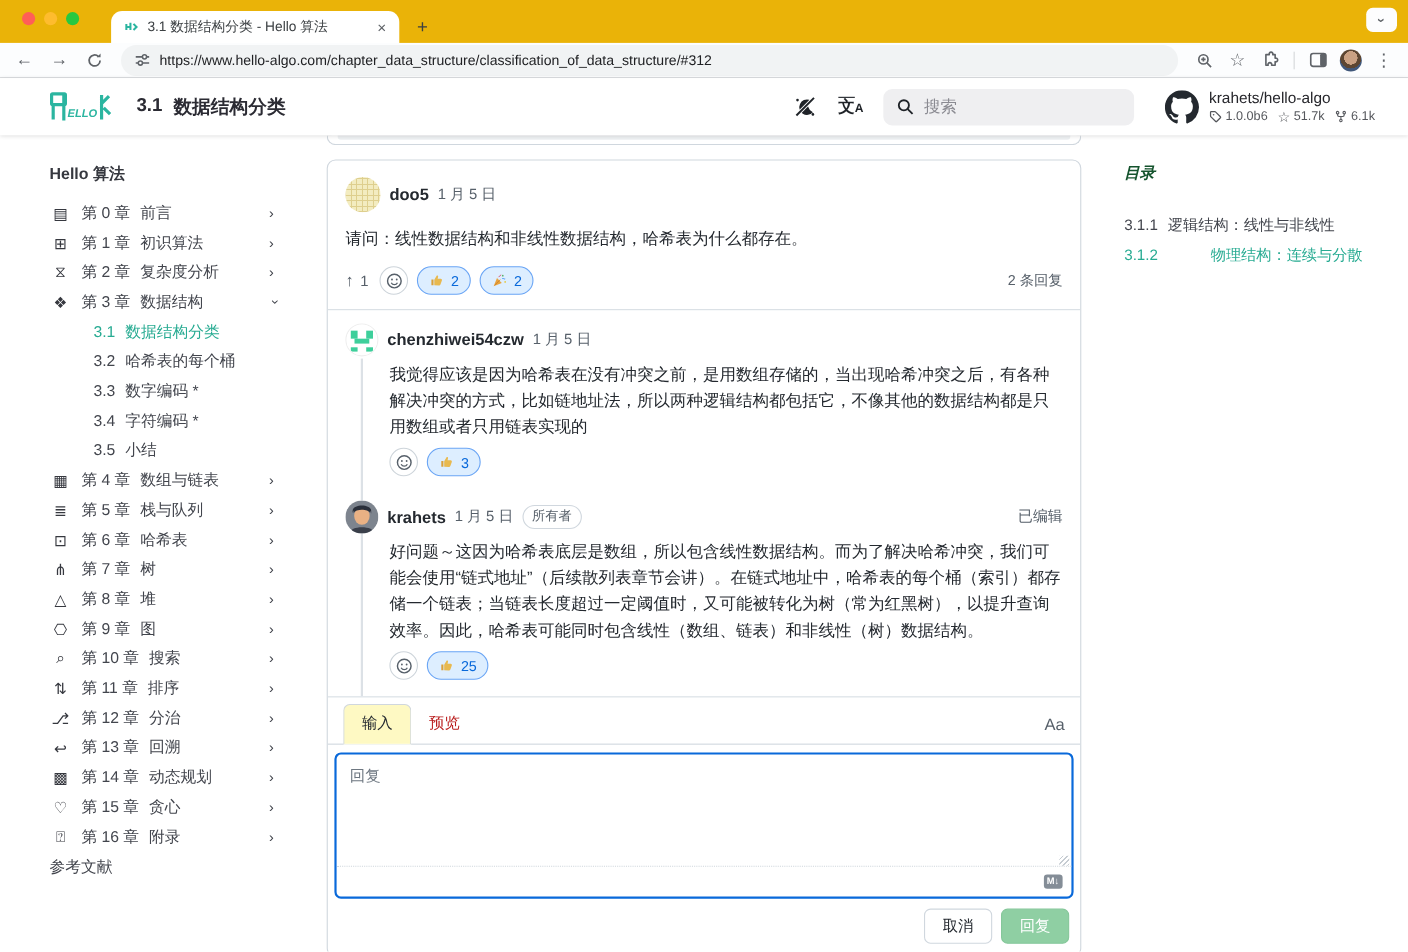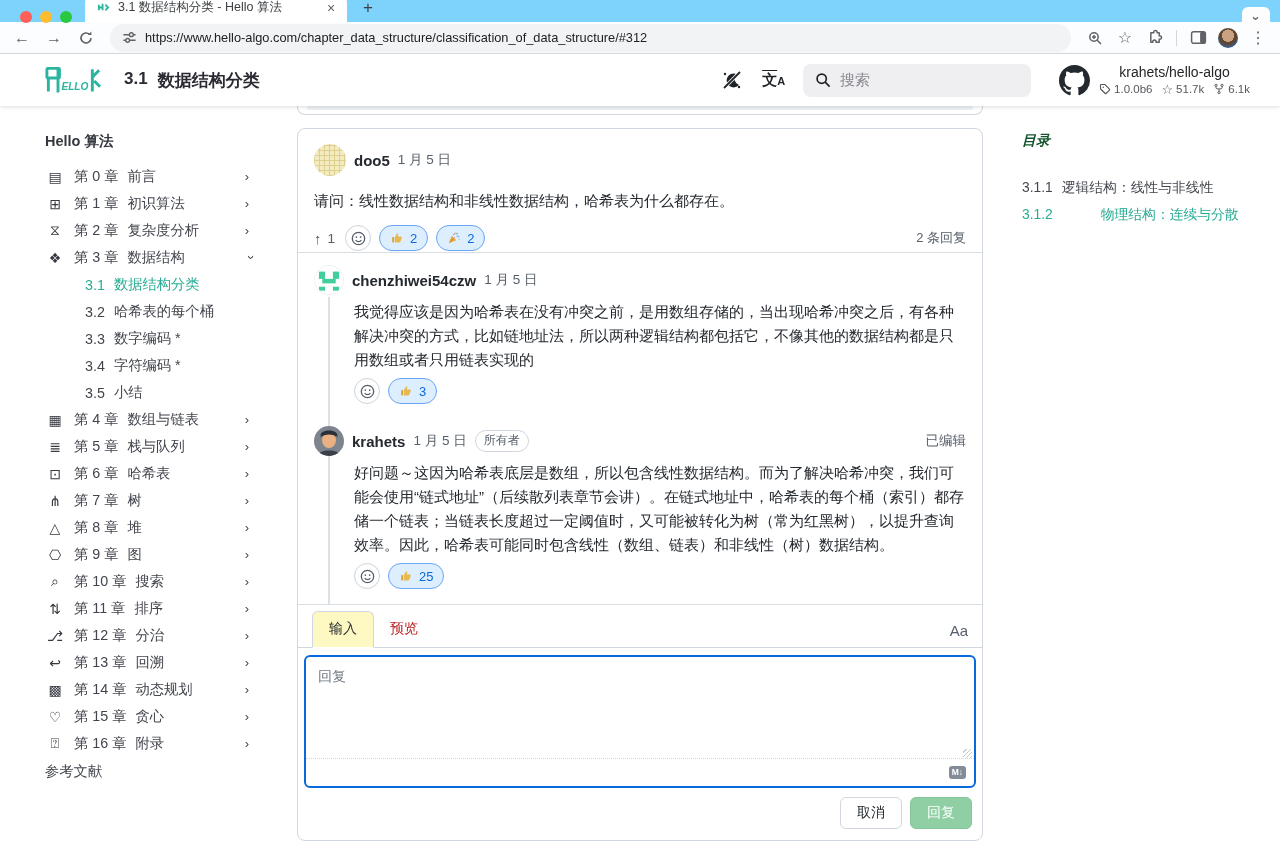--- a/index.html
+++ b/index.html
@@ -1,20 +1,20 @@
 <!DOCTYPE html>
 <html><head>
 <meta charset="utf-8">
 <style>
   * { margin:0; padding:0; box-sizing:border-box; }
   html,body { width:1280px; height:865px; overflow:hidden; background:#fff;
     font-family:"Liberation Sans", sans-serif; -webkit-font-smoothing:antialiased; }
 
   
-  .titlebar { height:22px; background:#7dd3fc; display:flex; align-items:flex-end; position:relative; }
+  .titlebar { height:39px; background:#eab308; display:flex; align-items:flex-end; position:relative;padding-left:16px; }
   .traffic { position:absolute; left:20px; top:11px; display:flex; gap:8px; }
   .traffic span { width:12px; height:12px; border-radius:50%; display:block; }
   .t-red{background:#ff5f57}.t-yellow{background:#febc2e}.t-green{background:#28c840}
   .tab { margin-left:85px; width:262px; height:29px; background:#fff; border-radius:10px 10px 0 0;
     display:flex; align-items:center; padding:0 8px 0 12px; font-size:12.5px; color:#3c4043; gap:8px; }
   .tab-title { flex:1; white-space:nowrap; overflow:hidden; text-overflow:ellipsis; }
   .tab-close { color:#5f6368; font-size:14px; width:16px; text-align:center; border-radius:50%; }
   .newtab { width:26px; height:26px; margin:0 0 1px 8px; font-size:17px; color:#3c4043;
     display:flex; align-items:center; justify-content:center; border-radius:50%; }
   .tabsearch { position:absolute; right:10px; top:7px; width:28px; height:22px; background:#fdfdfe;
@@ -36,21 +36,21 @@
   
   .site-header { height:52px; background:#fff; box-shadow:0 1px 4px rgba(0,0,0,.14);
     display:flex; align-items:center; padding:0 24px 0 44px; position:relative; z-index:5; }
   .page-title { margin-left:22px; font-size:17px; font-weight:600; color:#2b2b33; display:flex; gap:10px; }
   .hdr-icons { margin-left:auto; display:flex; align-items:center; gap:18px; }
   .trans-ic { font-size:15px; font-weight:700; color:#1f2328; }
   .trans-ic small { font-size:11px; }
   .searchbox { width:228px; height:33px; background:#efeff1; border-radius:8px;
     display:flex; align-items:center; padding:0 12px; gap:9px; }
   .searchbox .ph { font-size:15px; color:#8a8a91; }
-  .repo { margin-left:28px; margin-right:6px; display:flex; align-items:center; gap:9px;text-align:center; }
+  .repo { margin-left:28px; margin-right:6px; display:flex; align-items:center; gap:9px; }
   .repo-name { font-size:14px; color:#26262b; }
   .repo-meta { font-size:11.5px; color:#55575c; display:flex; align-items:center; gap:9px; margin-top:2px; }
   .repo-meta .m { display:flex; align-items:center; gap:3px; }
 
   
   .page-body { position:relative; height:747px; }
   .sidebar { position:absolute; left:0; top:0; width:283px; padding:26px 20px 0 45px; }
   .sb-site { font-size:14.5px; font-weight:700; color:#36383f; margin-bottom:12px; }
   .sb-item { display:flex; align-items:center; height:27px; font-size:14.3px; color:#42454d; cursor:pointer; }
   .sb-icon { width:20px; margin-right:9px; font-size:14px; color:#36383f; text-align:center; flex:none; }
@@ -73,21 +73,21 @@
     padding:0 9px; }
   .partial-card .strip { height:4px; background:#eef1f3; border-radius:0 0 3px 3px; }
   .thread-card { margin-top:13px; border:1px solid #d0d7de; border-radius:8px; background:#fff; }
 
   .c-head { display:flex; align-items:center; gap:8px; }
   .c-author { font-size:15px; font-weight:700; color:#24292f; }
   .c-date { font-size:13.5px; color:#57606a; }
   .badge { border:1px solid #d0d7de; border-radius:2em; padding:1px 8px 2px; font-size:12px; color:#57606a; }
   .edited { margin-left:auto; font-size:13.5px; color:#57606a; }
 
-  .main-comment { padding:15px 16px 1px; border-bottom:1px solid #d8dee4; }
+  .main-comment { padding:15px 16px 13px; border-bottom:1px solid #d8dee4; }
   .av32 { width:32px; height:32px; border-radius:50%; flex:none; }
   .av30 { width:30px; height:30px; border-radius:50%; flex:none; position:relative; z-index:2; background:#fff; }
   .av-doo5 { background:#f3ecc0;
     background-image:repeating-linear-gradient(0deg,#decf8e 0 1px,transparent 1px 5px),
                      repeating-linear-gradient(90deg,#decf8e 0 1px,transparent 1px 5px); }
   .c-body { margin-top:13px; font-size:15px; line-height:24px; color:#24292f; }
   .c-foot { margin-top:12px; display:flex; align-items:center; gap:8px; }
   .upvote { display:flex; align-items:center; gap:6px; color:#57606a; font-size:13.5px; margin-right:2px; }
   .upvote .arr { font-size:15px; }
   .smiley-btn { width:26px; height:26px; border:1px solid #cdd4da; border-radius:50%;

